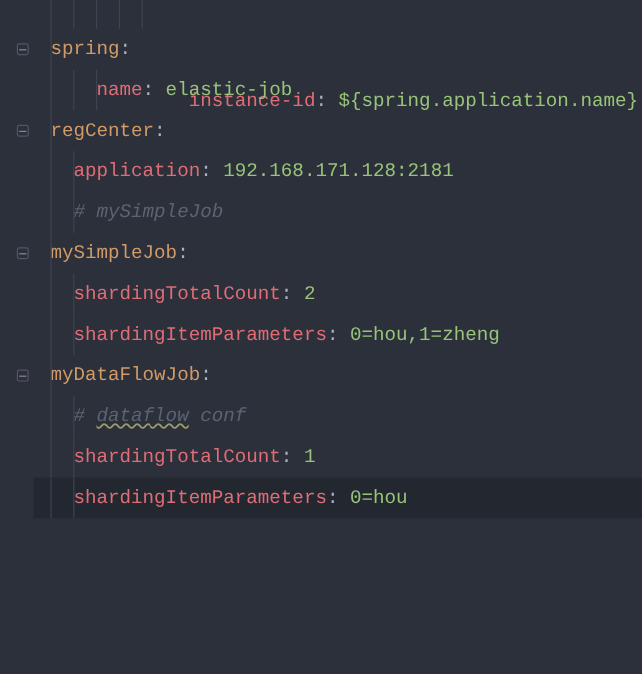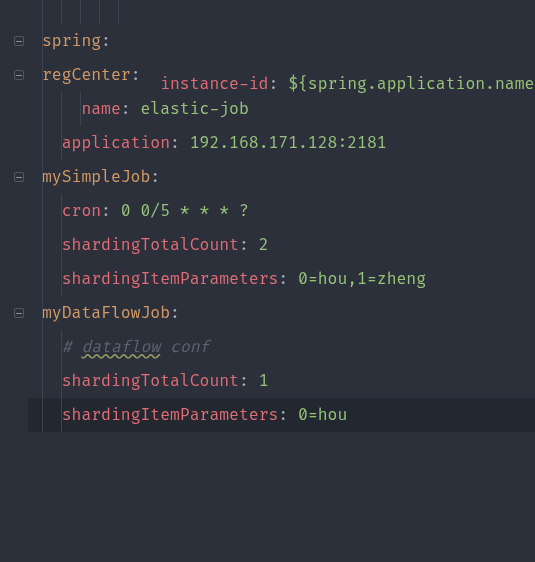--- a/index.html
+++ b/index.html
@@ -36,20 +36,21 @@
   }
   .code {
     position: absolute;
     left: 28px; right: 0; top: 0; bottom: 0;
     padding-top: 0;
   }
   .line {
     position: relative;
     white-space: pre;
     padding-left: 14px;
+    font-family: Liberation Mono, monospace;
   }
   .line.first-partial { line-height: 24px; height: 24px; }
   .line.hl { background: var(--highlight-line); }
   
   .line::before, .line::after, .g2, .g3 {
     pointer-events:none;
   }
   .guide {
     position: absolute;
     top: 0; bottom: 0;
@@ -97,25 +98,25 @@
   <div class="code">
 
     <div class="line first-partial">
       <span class="guide c0"></span><span class="guide c1"></span>
       <span class="guide c2"></span><span class="guide c3"></span><span class="guide c4"></span>
       <span class="p">      </span><span class="kr">instance-id</span><span class="p">: </span><span class="v">${spring.application.name}</span>
     </div>
 
     <div id="lines-mount">
         <div class="line"><span class="guide c0"></span><span class="fold"></span><span class="k">spring</span><span class="p">:</span></div>
+        <div class="line"><span class="guide c0"></span><span class="guide c1"></span><span class="guide c2"></span><span class="p">    </span><span class="kr">name</span><span class="p">: </span><span class="v">elastic-job</span></div>
         <div class="line"><span class="guide c0"></span><span class="fold"></span><span class="k">regCenter</span><span class="p">:</span></div>
-        <div class="line"><span class="guide c0"></span><span class="guide c1"></span><span class="guide c2"></span><span class="p">    </span><span class="kr">name</span><span class="p">: </span><span class="v">elastic-job</span></div>
         <div class="line"><span class="guide c0"></span><span class="guide c1"></span><span class="p">  </span><span class="kr">application</span><span class="p">: </span><span class="v">192.168.171.128:2181</span></div>
+        <div class="line"><span class="guide c0"></span><span class="guide c1"></span><span class="p">  </span><span class="c"># mySimpleJob</span></div>
         <div class="line"><span class="guide c0"></span><span class="fold"></span><span class="k">mySimpleJob</span><span class="p">:</span></div>
-        <div class="line"><span class="guide c0"></span><span class="guide c1"></span><span class="p">  </span><span class="kr">cron</span><span class="p">: </span><span class="v">0 0/5 * * * ?</span></div>
         <div class="line"><span class="guide c0"></span><span class="guide c1"></span><span class="p">  </span><span class="kr">shardingTotalCount</span><span class="p">: </span><span class="v">2</span></div>
         <div class="line"><span class="guide c0"></span><span class="guide c1"></span><span class="p">  </span><span class="kr">shardingItemParameters</span><span class="p">: </span><span class="v">0=hou,1=zheng</span></div>
         <div class="line"><span class="guide c0"></span><span class="fold"></span><span class="k">myDataFlowJob</span><span class="p">:</span></div>
         <div class="line"><span class="guide c0"></span><span class="guide c1"></span><span class="p">  </span><span class="c"># </span><span class="cu">dataflow</span><span class="c"> conf</span></div>
         <div class="line"><span class="guide c0"></span><span class="guide c1"></span><span class="p">  </span><span class="kr">shardingTotalCount</span><span class="p">: </span><span class="v">1</span></div>
         <div class="line hl"><span class="guide c0"></span><span class="guide c1"></span><span class="p">  </span><span class="kr">shardingItemParameters</span><span class="p">: </span><span class="v">0=hou</span></div>
       </div>
 
   </div>
 </div>

